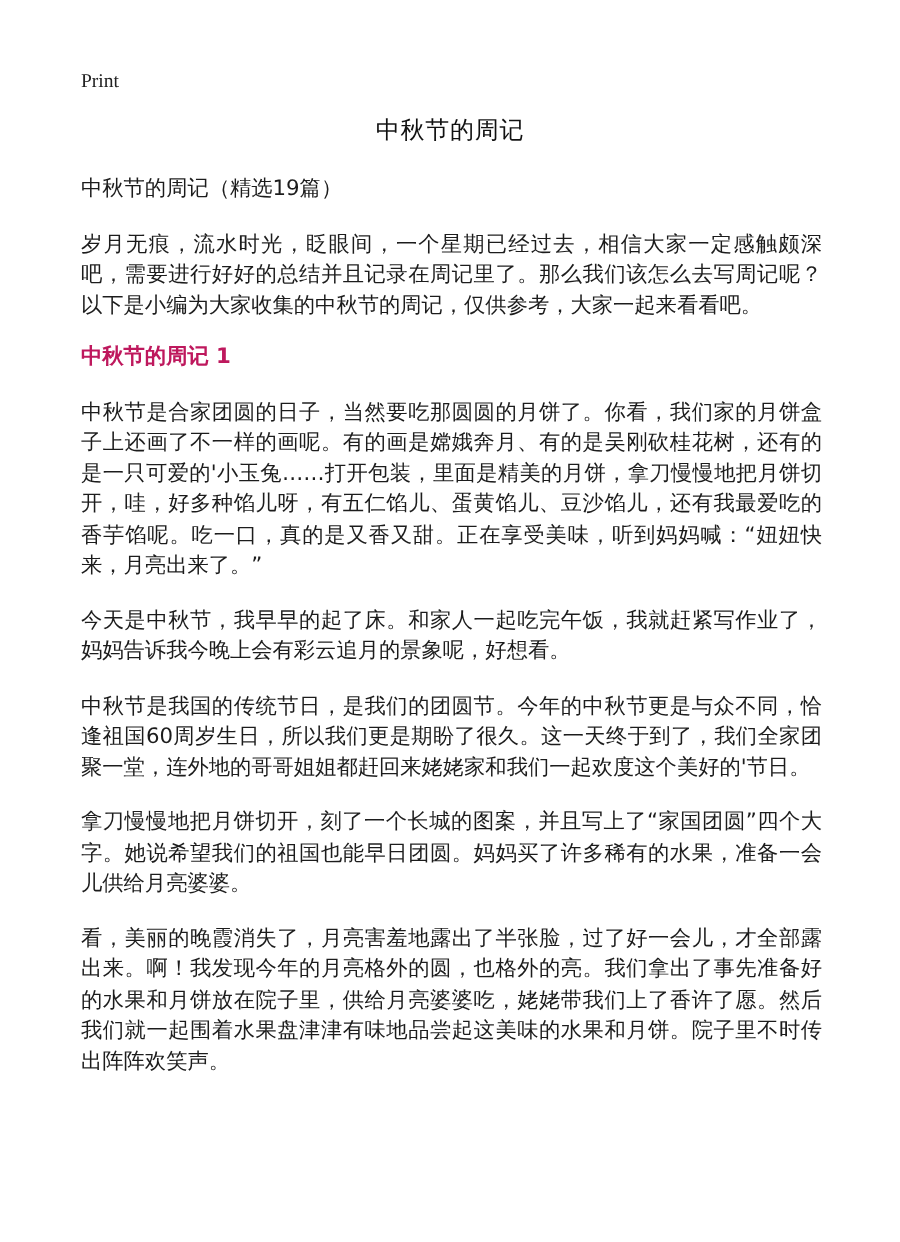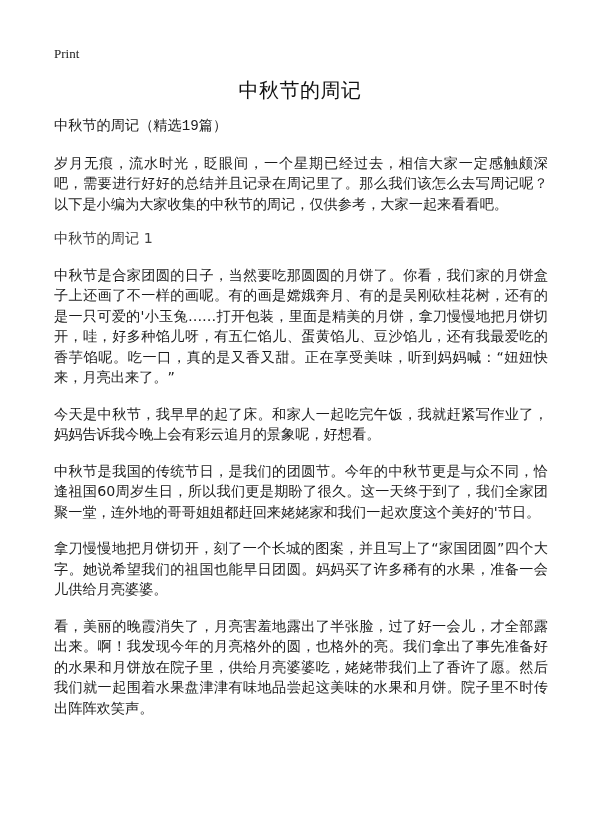--- a/index.html
+++ b/index.html
@@ -24,21 +24,21 @@
       letter-spacing: 0;
       text-align: center;
     }
     .doc-title {
       position: absolute;
       left: 0;
       top: 77px;
       width: 600px;
       text-align: center;
       font-family: Liberation Sans, sans-serif;
-      font-size: 20px;
+      font-size: 16px;
       font-weight: normal;
       color: #111;
       margin: 0;
       letter-spacing: 0.5px;
     }
     .content {
       position: absolute;
       left: 54px;
       top: 116px;
       width: 494px;
@@ -47,28 +47,27 @@
       line-height: 20.5px;
       color: #1c1c1c;
     }
     .content p {
       margin: 16px 0 14px 0;
       text-align: justify;
       word-break: break-all;
     }
     .subtitle {
       margin: 0 0 16px 0 !important;
-      font-family: Liberation Mono, monospace;
     }
     .section-heading {
       font-family: "DejaVu Sans", "Liberation Sans", sans-serif;
-      font-weight: normal;
+      font-weight: bold;
       font-size: 14.2px;
       margin: 0 0 14px 0;
-      color: #404040;
+      color: #be185d;
     }
   </style>
 </head>
 <body>
 
 <div class="print-label">Print</div>
 
 <h1 class="doc-title">中秋节的周记</h1>
 
 <div class="content">

